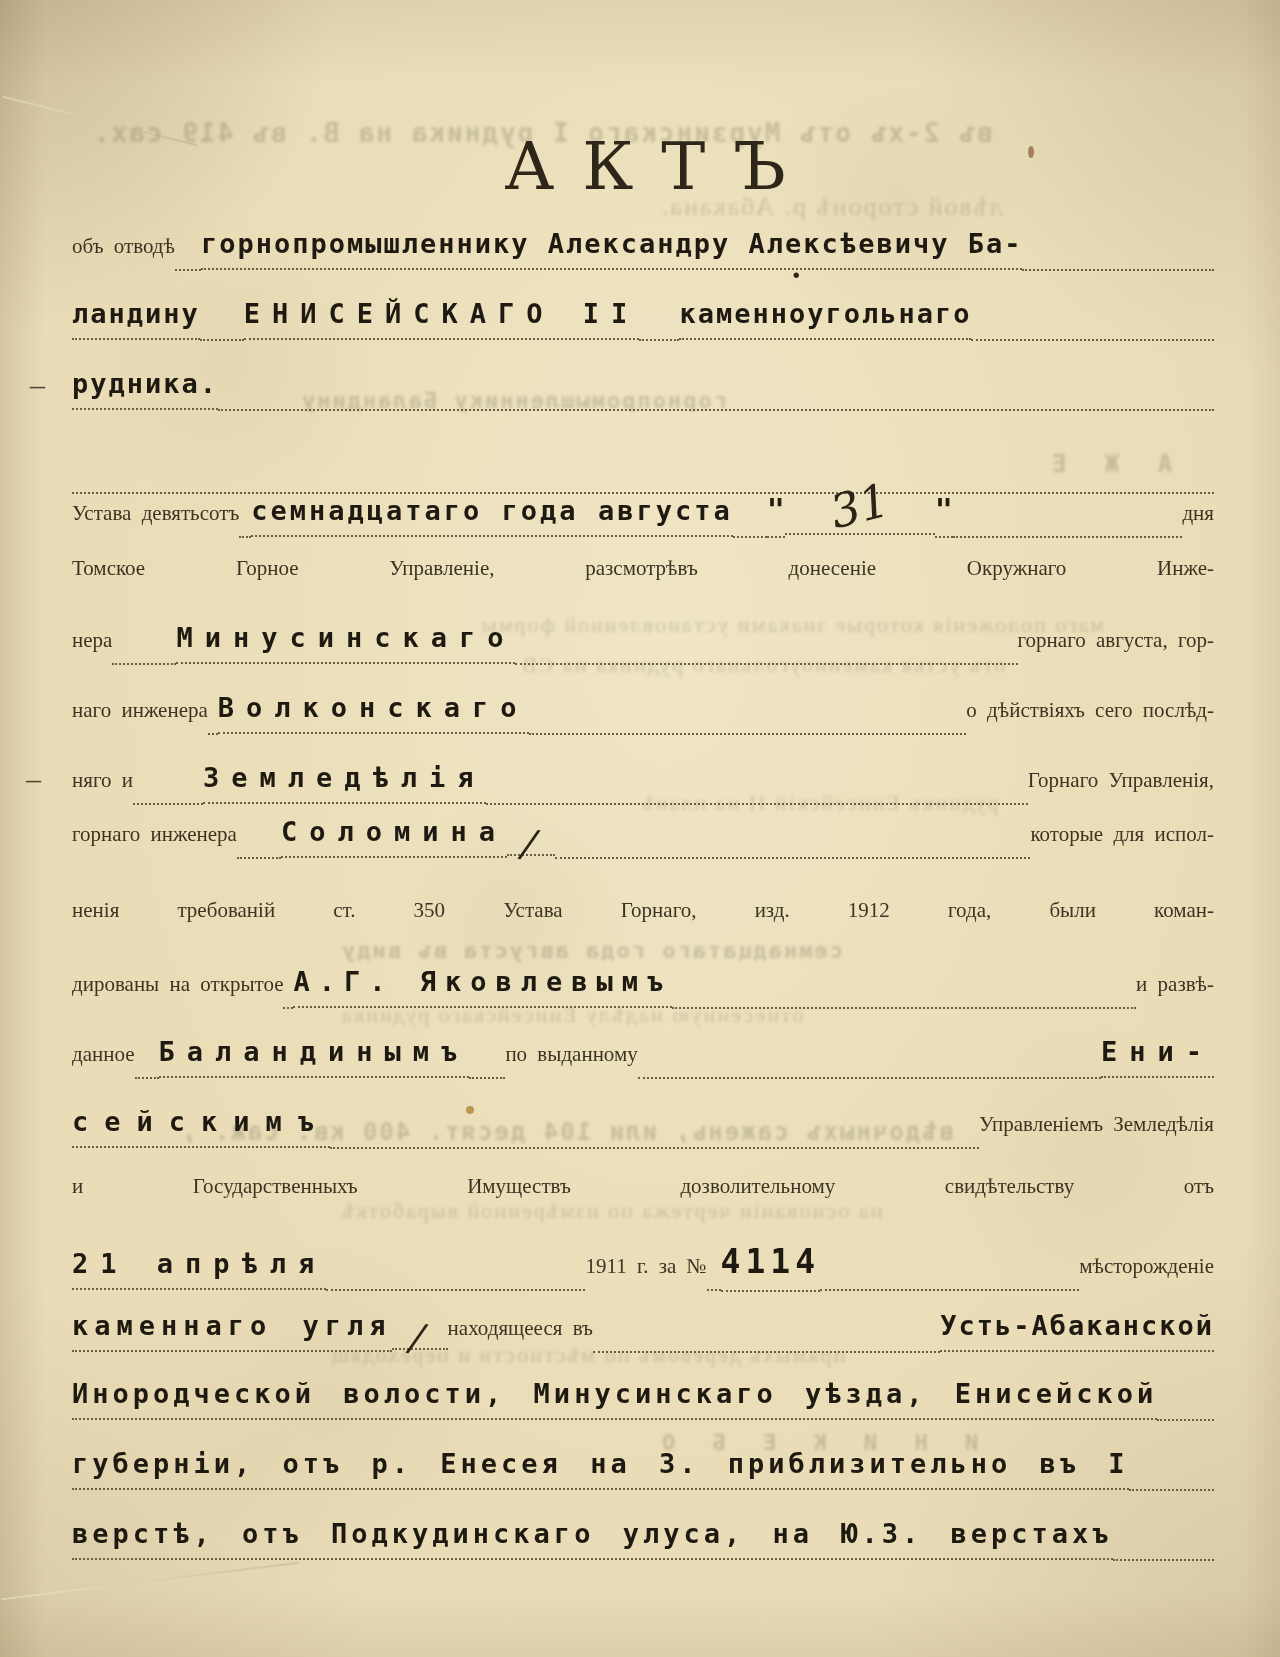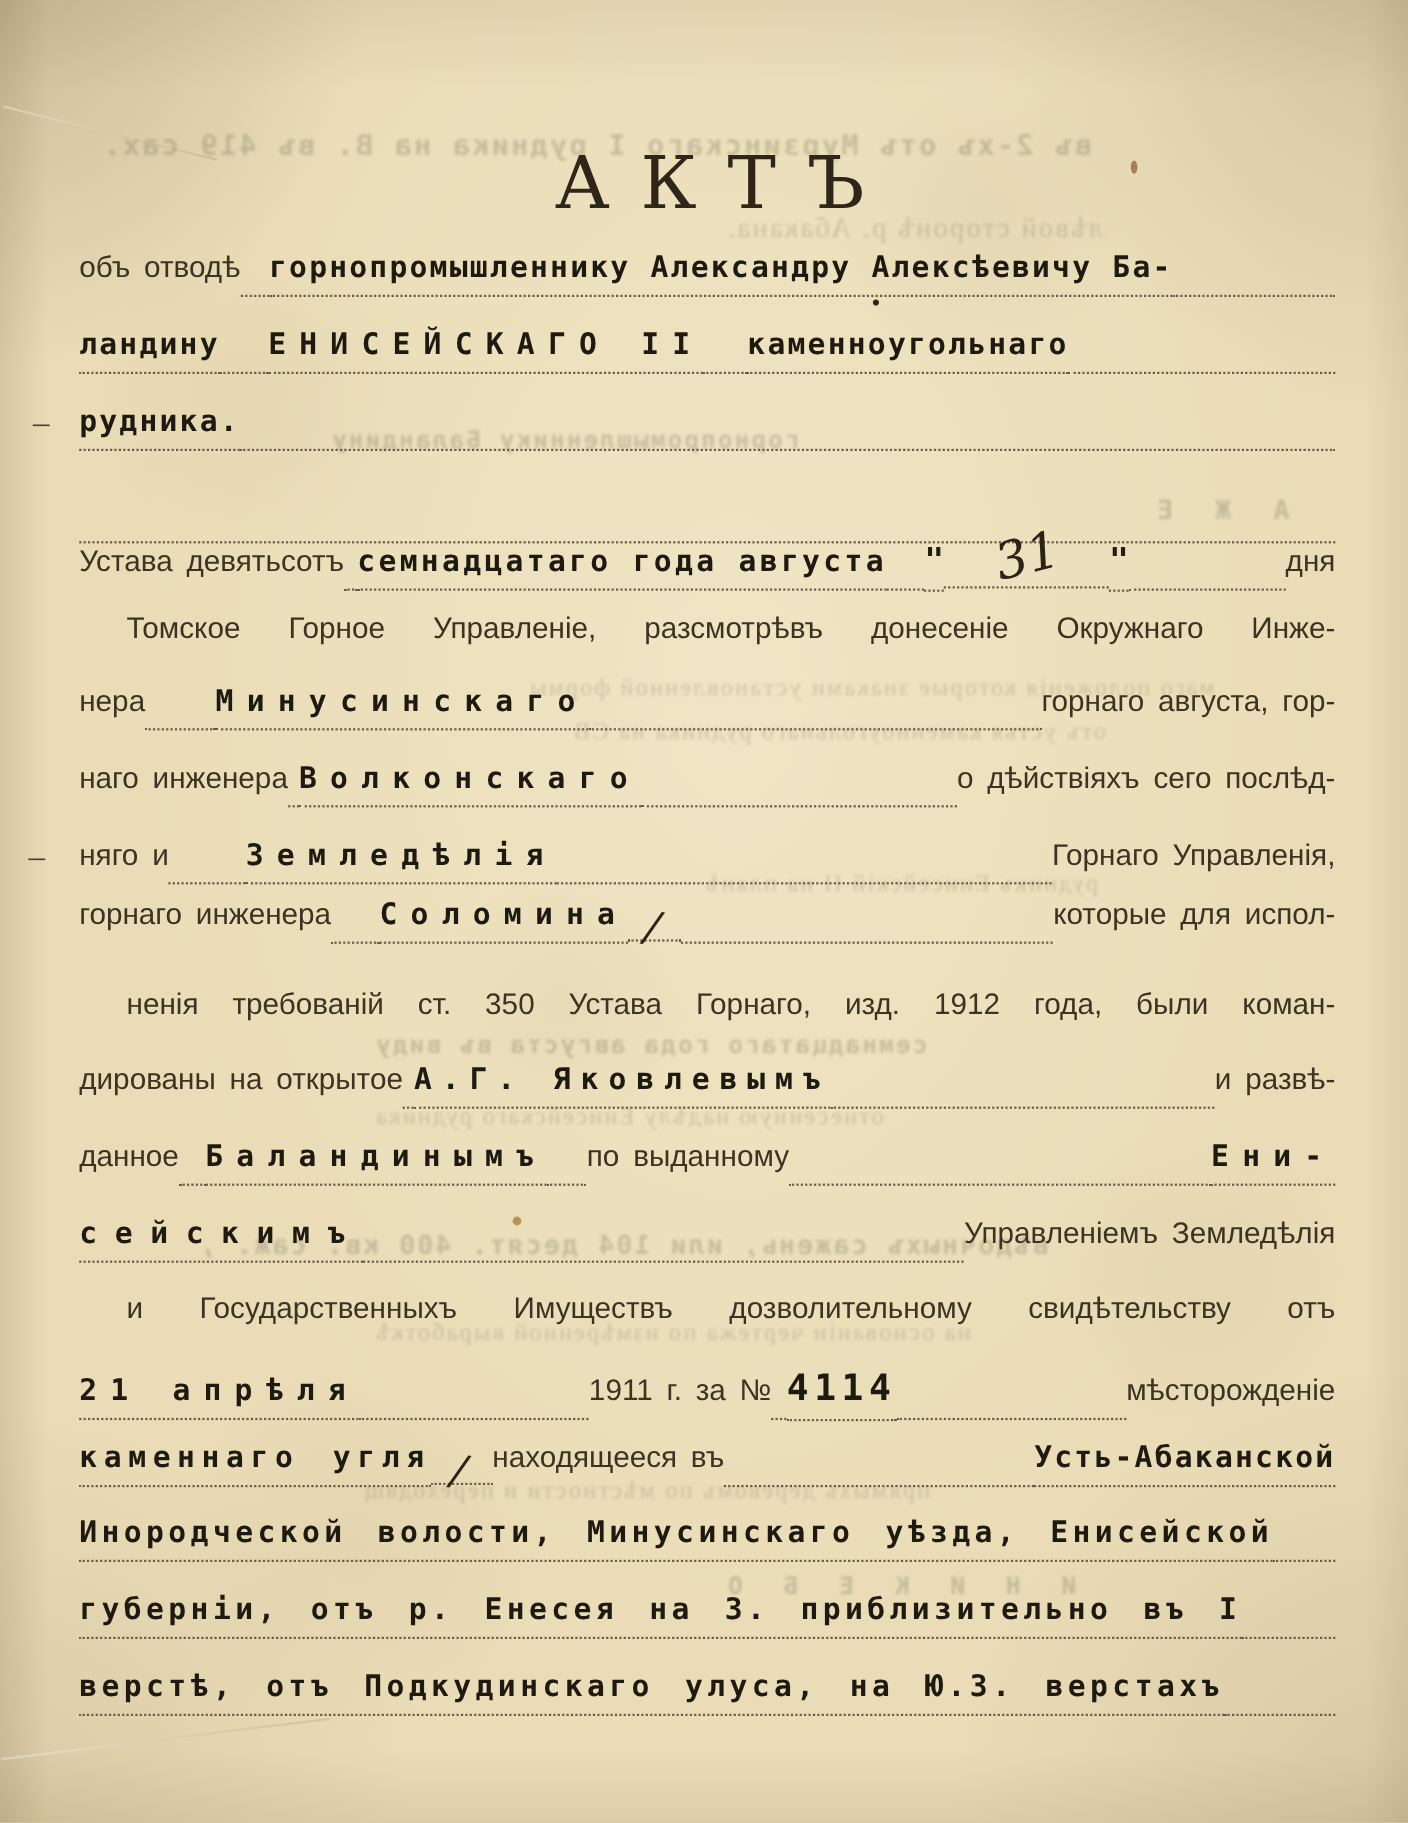--- a/index.html
+++ b/index.html
@@ -29,29 +29,29 @@
   .title{
     position:absolute;top:128px;left:0;width:100%;text-align:center;
     font-family:"DejaVu Serif", serif;font-size:66px;letter-spacing:28px;
     color:#2e2719;font-weight:500;padding-left:19px;
   }
   .title-dot{position:absolute;top:248px;left:792px;font-size:34px;color:#2e2719;font-weight:bold;}
   .line{
     position:absolute;left:72px;right:66px;
     display:flex;align-items:baseline;height:50px;white-space:nowrap;
   }
-  .printed{font-family:Liberation Sans, sans-serif;font-size:27px;color:#3c3322;word-spacing:5px;}
+  .printed{font-family:Liberation Serif, serif;font-size:21px;color:#3c3322;word-spacing:5px;}
   .typed{font-family:"DejaVu Sans Mono", monospace;font-weight:bold;font-size:27px;color:#1f1a11;letter-spacing:2px;}
   .typed.sp{letter-spacing:12px;}
   .typed.sp2{letter-spacing:4px;word-spacing:8px;}
   .typed.big{font-size:33px;letter-spacing:5px;}
   .u{border-bottom:2px dotted #6b5d44;padding-bottom:9px;}
   .fill{border-bottom:2px dotted #6b5d44;padding-bottom:9px;}
   .fill::before{content:"\00a0";font-size:27px;}
-  .justify{display:block;text-align:justify;text-align-last:justify;white-space:normal;margin-left:43px;}
+  .justify{display:block;text-align:justify;text-align-last:justify;white-space:normal;}
   .quote{font-family:"DejaVu Sans Mono", monospace;font-weight:bold;font-size:30px;color:#241e12;}
   .handcell{flex:0 0 150px;text-align:center;}
   .hand{
     display:inline-block;font-family:"DejaVu Serif", serif;font-style:italic;
     font-size:46px;color:#2b2316;transform:rotate(-14deg) translateY(2px);line-height:0;
   }
   .hand.slash{font-size:38px;transform:rotate(8deg) translateY(16px);}
   .margin-dash{position:absolute;font-size:30px;color:#4a4234;font-family:"Liberation Serif",serif;}
   .bleed{
     position:absolute;white-space:nowrap;pointer-events:none;

